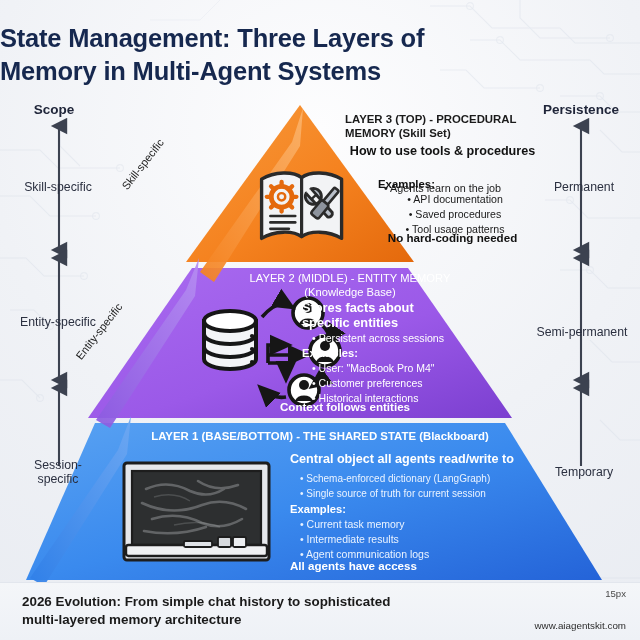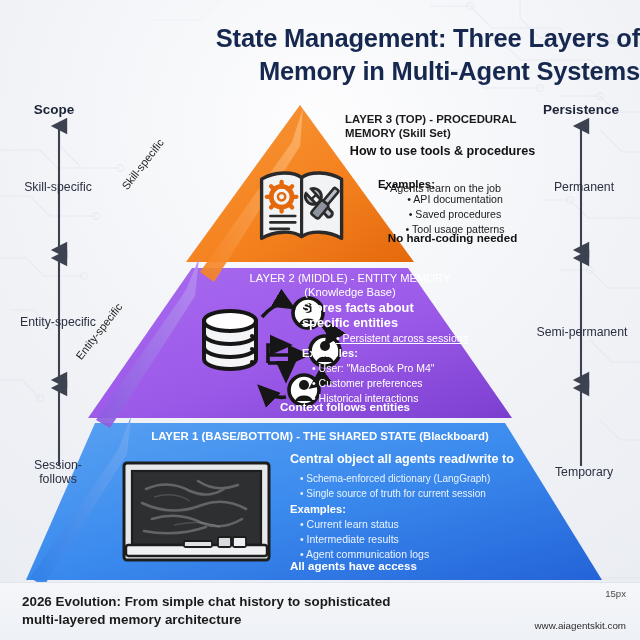--- a/index.html
+++ b/index.html
@@ -31,21 +31,21 @@
     opacity: .55;
     pointer-events: none;
   }
 
   
   .title {
     position: absolute;
     top: 22px;
     left: 0;
     width: 640px;
-    text-align: right;
+    text-align: left;
     color: #16284f;
     font-size: 25.5px;
     font-weight: bold;
     line-height: 1.28;
     letter-spacing: -0.2px;
     z-index: 14;
   }
 
   
   .axis-title {
@@ -107,21 +107,21 @@
     font-size: 11.2px; font-weight: normal; color: #fff;
     line-height: 1.22; text-align: center;
   }
   .l2-sub {
     top: 301px; left: 302px; width: 185px;
     font-size: 12.8px; font-weight: bold; color: #fff;
     line-height: 1.16; text-align: left;
   }
   .l2-bullet {
     top: 332px; left: 312px; width: 180px;
-    font-size: 10.6px; color: #fff; text-align: center; text-decoration: underline;
+    font-size: 10.6px; color: #fff; text-align: left;
   }
   .l2-ex-title {
     top: 347px; left: 302px; width: 120px;
     font-size: 11.2px; font-weight: bold; color: #fff; text-align: left;
   }
   .l2-ex-list {
     top: 361px; left: 312px; width: 195px;
     font-size: 10.5px; color: #fff; line-height: 1.42; text-align: left;
   }
   .l2-foot {
@@ -260,21 +260,21 @@
     <line x1="29" y1="92" x2="29" y2="8" stroke="#3c4250" stroke-width="2.1" marker-end="url(#ahU)"></line>
     <line x1="29" y1="92" x2="29" y2="132" stroke="#3c4250" stroke-width="2.1" marker-end="url(#ahD)"></line>
     <line x1="29" y1="152" x2="29" y2="262" stroke="#3c4250" stroke-width="2.1" marker-end="url(#ahD)"></line>
     <line x1="29" y1="152" x2="29" y2="140" stroke="#3c4250" stroke-width="2.1" marker-end="url(#ahU)"></line>
     <line x1="29" y1="282" x2="29" y2="270" stroke="#3c4250" stroke-width="2.1" marker-end="url(#ahU)"></line>
     <line x1="29" y1="282" x2="29" y2="348" stroke="#3c4250" stroke-width="2.1"></line>
   </svg>
   <div class="axis-label" style="left:2px; top:180px; width:112px;">Skill-specific</div>
   <div class="axis-label" style="left:2px; top:315px; width:112px;">Entity-specific</div>
   <div class="axis-label" style="left:6px; top:458px; width:104px; white-space:pre-line;">Session-
-follows</div>
+specific</div>
 
   <div class="axis-title right">Persistence</div>
   <svg class="axis-svg" style="left:564px; top:118px;" width="34" height="390" viewBox="0 0 34 390">
     <line x1="17" y1="92" x2="17" y2="8" stroke="#3c4250" stroke-width="2.1" marker-end="url(#ahU)"></line>
     <line x1="17" y1="92" x2="17" y2="132" stroke="#3c4250" stroke-width="2.1" marker-end="url(#ahD)"></line>
     <line x1="17" y1="152" x2="17" y2="262" stroke="#3c4250" stroke-width="2.1" marker-end="url(#ahD)"></line>
     <line x1="17" y1="152" x2="17" y2="140" stroke="#3c4250" stroke-width="2.1" marker-end="url(#ahU)"></line>
     <line x1="17" y1="282" x2="17" y2="270" stroke="#3c4250" stroke-width="2.1" marker-end="url(#ahU)"></line>
     <line x1="17" y1="282" x2="17" y2="348" stroke="#3c4250" stroke-width="2.1"></line>
   </svg>
@@ -465,21 +465,21 @@
   <div class="ltxt l2-foot">Context follows entities</div>
 
   <div class="ltxt l1-head">LAYER 1 (BASE/BOTTOM) - THE SHARED STATE (Blackboard)</div>
   <div class="ltxt l1-sub">Central object all agents read/write to</div>
   <ul class="ltxt l1-bullets bullets">
     <li>• Schema-enforced dictionary (LangGraph)</li>
     <li>• Single source of truth for current session</li>
   </ul>
   <div class="ltxt l1-ex-title">Examples:</div>
   <ul class="ltxt l1-ex-list bullets">
-    <li>• Current learn status</li>
+    <li>• Current task memory</li>
     <li>• Intermediate results</li>
     <li>• Agent communication logs</li>
   </ul>
   <div class="ltxt l1-foot">All agents have access</div>
 
   <div id="footer">
     <div class="foot-main">
       <div>2026 Evolution: From simple chat history to sophisticated</div>
       <div>multi-layered memory architecture</div>
     </div>

